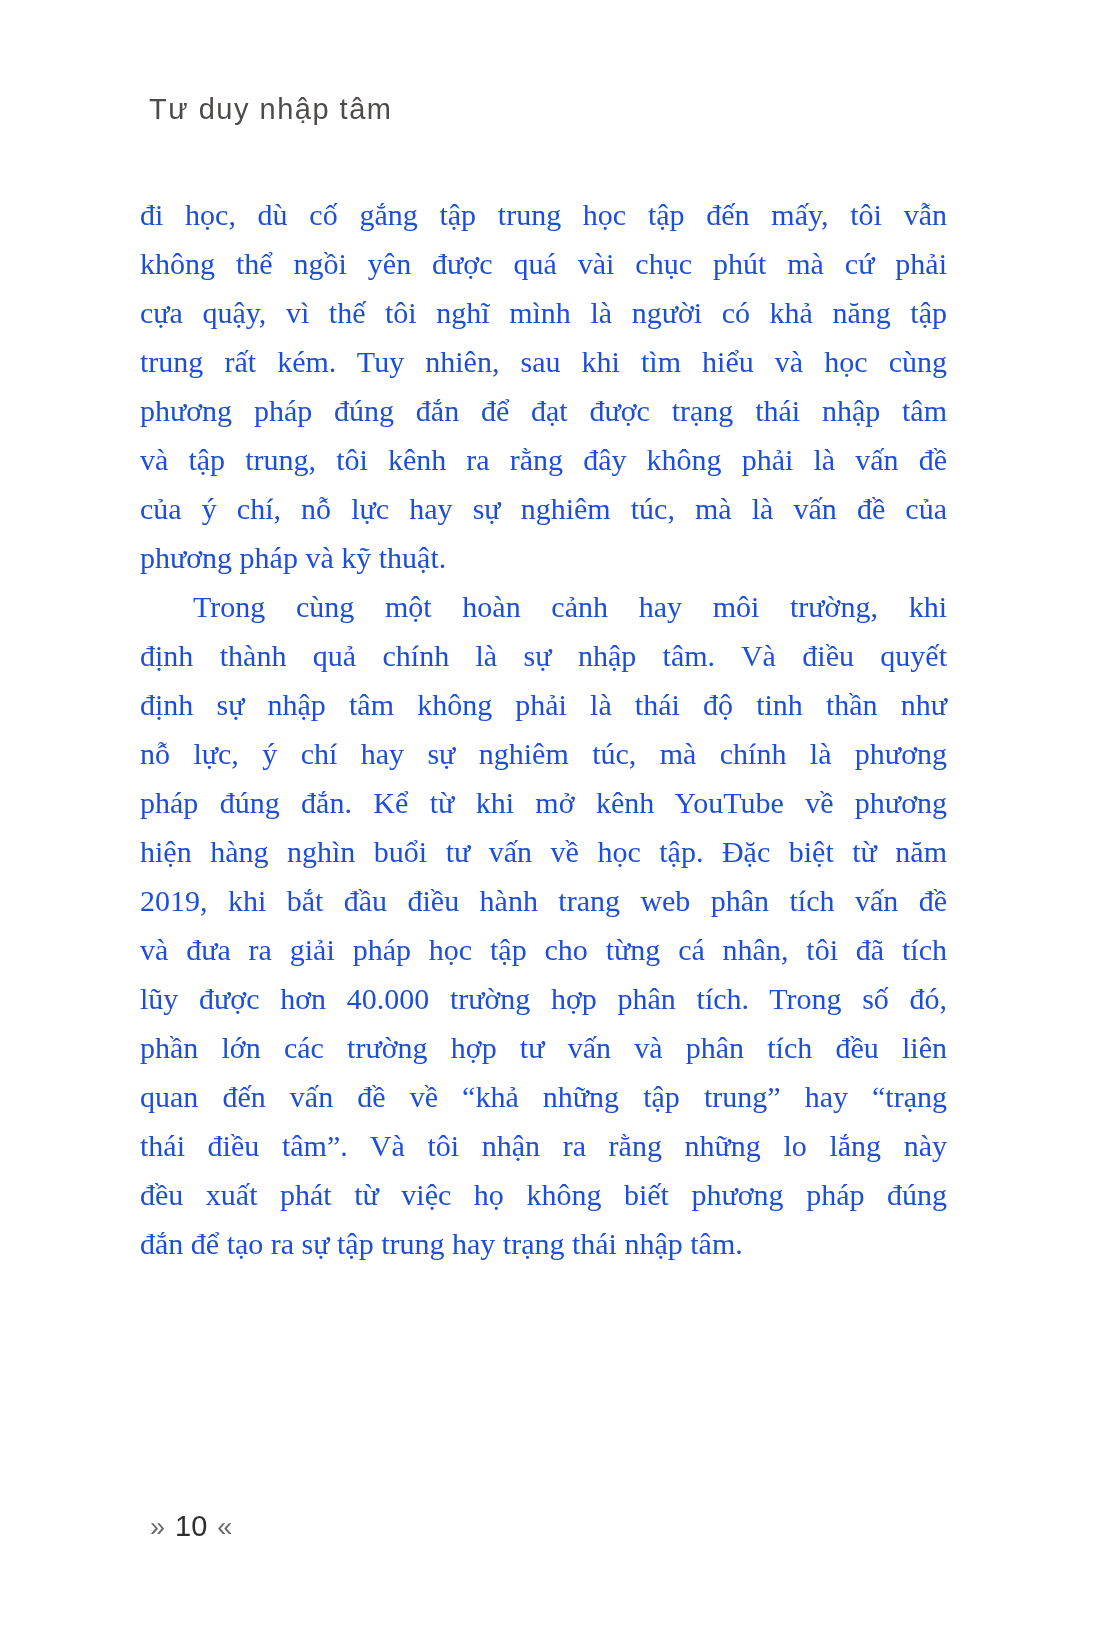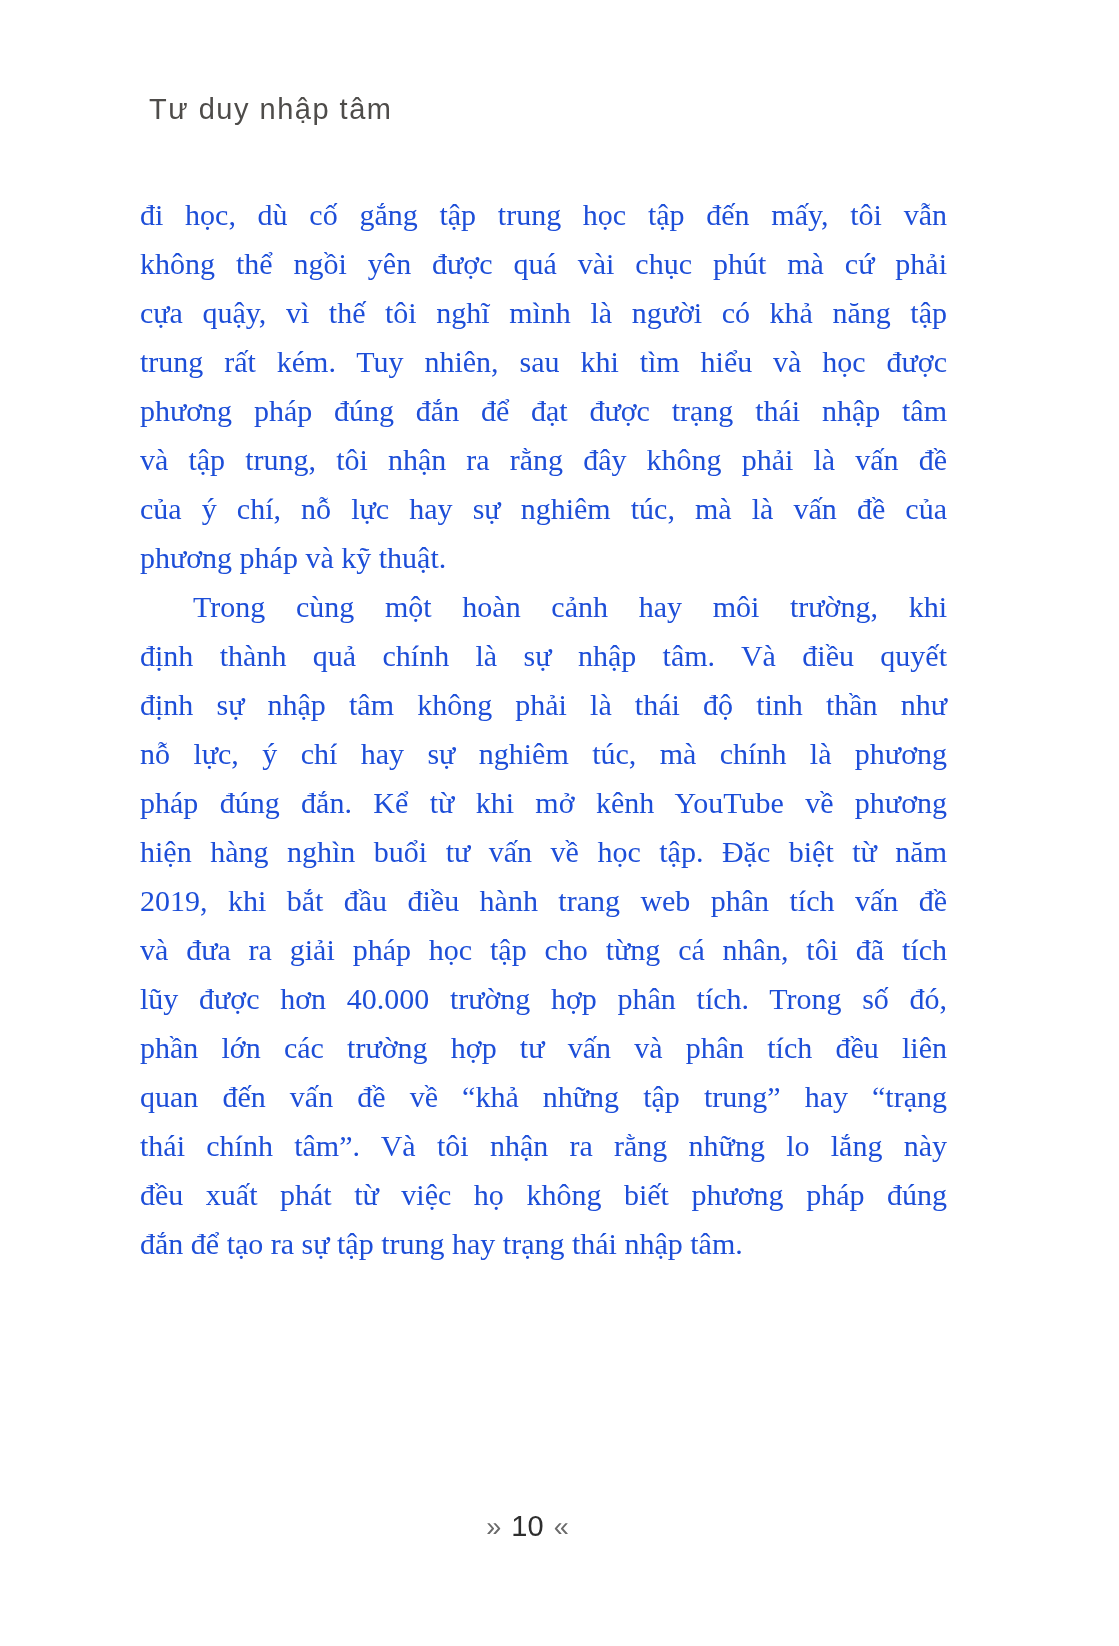--- a/index.html
+++ b/index.html
@@ -52,24 +52,23 @@
     white-space: normal;
   }
   .body-line.last {
     text-align-last: left;
   }
   .body-line.indented {
     text-indent: 53px;
   }
   .page-footer {
     position: absolute;
-    left: 124px;
+    left: 140px;
     top: 1510px;
     width: 807px;
-    text-align: center;
     font-family: "Liberation Sans", sans-serif;
     font-weight: 300;
     font-size: 29px;
     color: #2e2e2e;
   }
   .guillemet {
     color: #6a6a6a;
     padding: 0 10px;
     font-size: 27px;
   }
@@ -79,39 +78,39 @@
 
 <div class="book-page">
 
   <div class="running-header">Tư duy nhập tâm</div>
 
   <div class="text-block">
       <div class="para">
         <div class="body-line">đi học, dù cố gắng tập trung học tập đến mấy, tôi vẫn</div>
         <div class="body-line">không thể ngồi yên được quá vài chục phút mà cứ phải</div>
         <div class="body-line">cựa quậy, vì thế tôi nghĩ mình là người có khả năng tập</div>
-        <div class="body-line">trung rất kém. Tuy nhiên, sau khi tìm hiểu và học được</div>
+        <div class="body-line">trung rất kém. Tuy nhiên, sau khi tìm hiểu và học cùng</div>
         <div class="body-line">phương pháp đúng đắn để đạt được trạng thái nhập tâm</div>
-        <div class="body-line">và tập trung, tôi nhận ra rằng đây không phải là vấn đề</div>
+        <div class="body-line">và tập trung, tôi kênh ra rằng đây không phải là vấn đề</div>
         <div class="body-line">của ý chí, nỗ lực hay sự nghiêm túc, mà là vấn đề của</div>
         <div class="body-line last">phương pháp và kỹ thuật.</div>
       </div>
       <div class="para">
         <div class="body-line indented">Trong cùng một hoàn cảnh hay môi trường, khi</div>
         <div class="body-line">định thành quả chính là sự nhập tâm. Và điều quyết</div>
         <div class="body-line">định sự nhập tâm không phải là thái độ tinh thần như</div>
         <div class="body-line">nỗ lực, ý chí hay sự nghiêm túc, mà chính là phương</div>
         <div class="body-line">pháp đúng đắn. Kể từ khi mở kênh YouTube về phương</div>
         <div class="body-line">hiện hàng nghìn buổi tư vấn về học tập. Đặc biệt từ năm</div>
         <div class="body-line">2019, khi bắt đầu điều hành trang web phân tích vấn đề</div>
         <div class="body-line">và đưa ra giải pháp học tập cho từng cá nhân, tôi đã tích</div>
         <div class="body-line">lũy được hơn 40.000 trường hợp phân tích. Trong số đó,</div>
         <div class="body-line">phần lớn các trường hợp tư vấn và phân tích đều liên</div>
         <div class="body-line">quan đến vấn đề về “khả những tập trung” hay “trạng</div>
-        <div class="body-line">thái chính tâm”. Và tôi nhận ra rằng những lo lắng này</div>
+        <div class="body-line">thái điều tâm”. Và tôi nhận ra rằng những lo lắng này</div>
         <div class="body-line">đều xuất phát từ việc họ không biết phương pháp đúng</div>
         <div class="body-line last">đắn để tạo ra sự tập trung hay trạng thái nhập tâm.</div>
       </div>
     </div>
 
   <div class="page-footer">
     <span class="guillemet">»</span><span>10</span><span class="guillemet">«</span>
   </div>
 
 </div>

